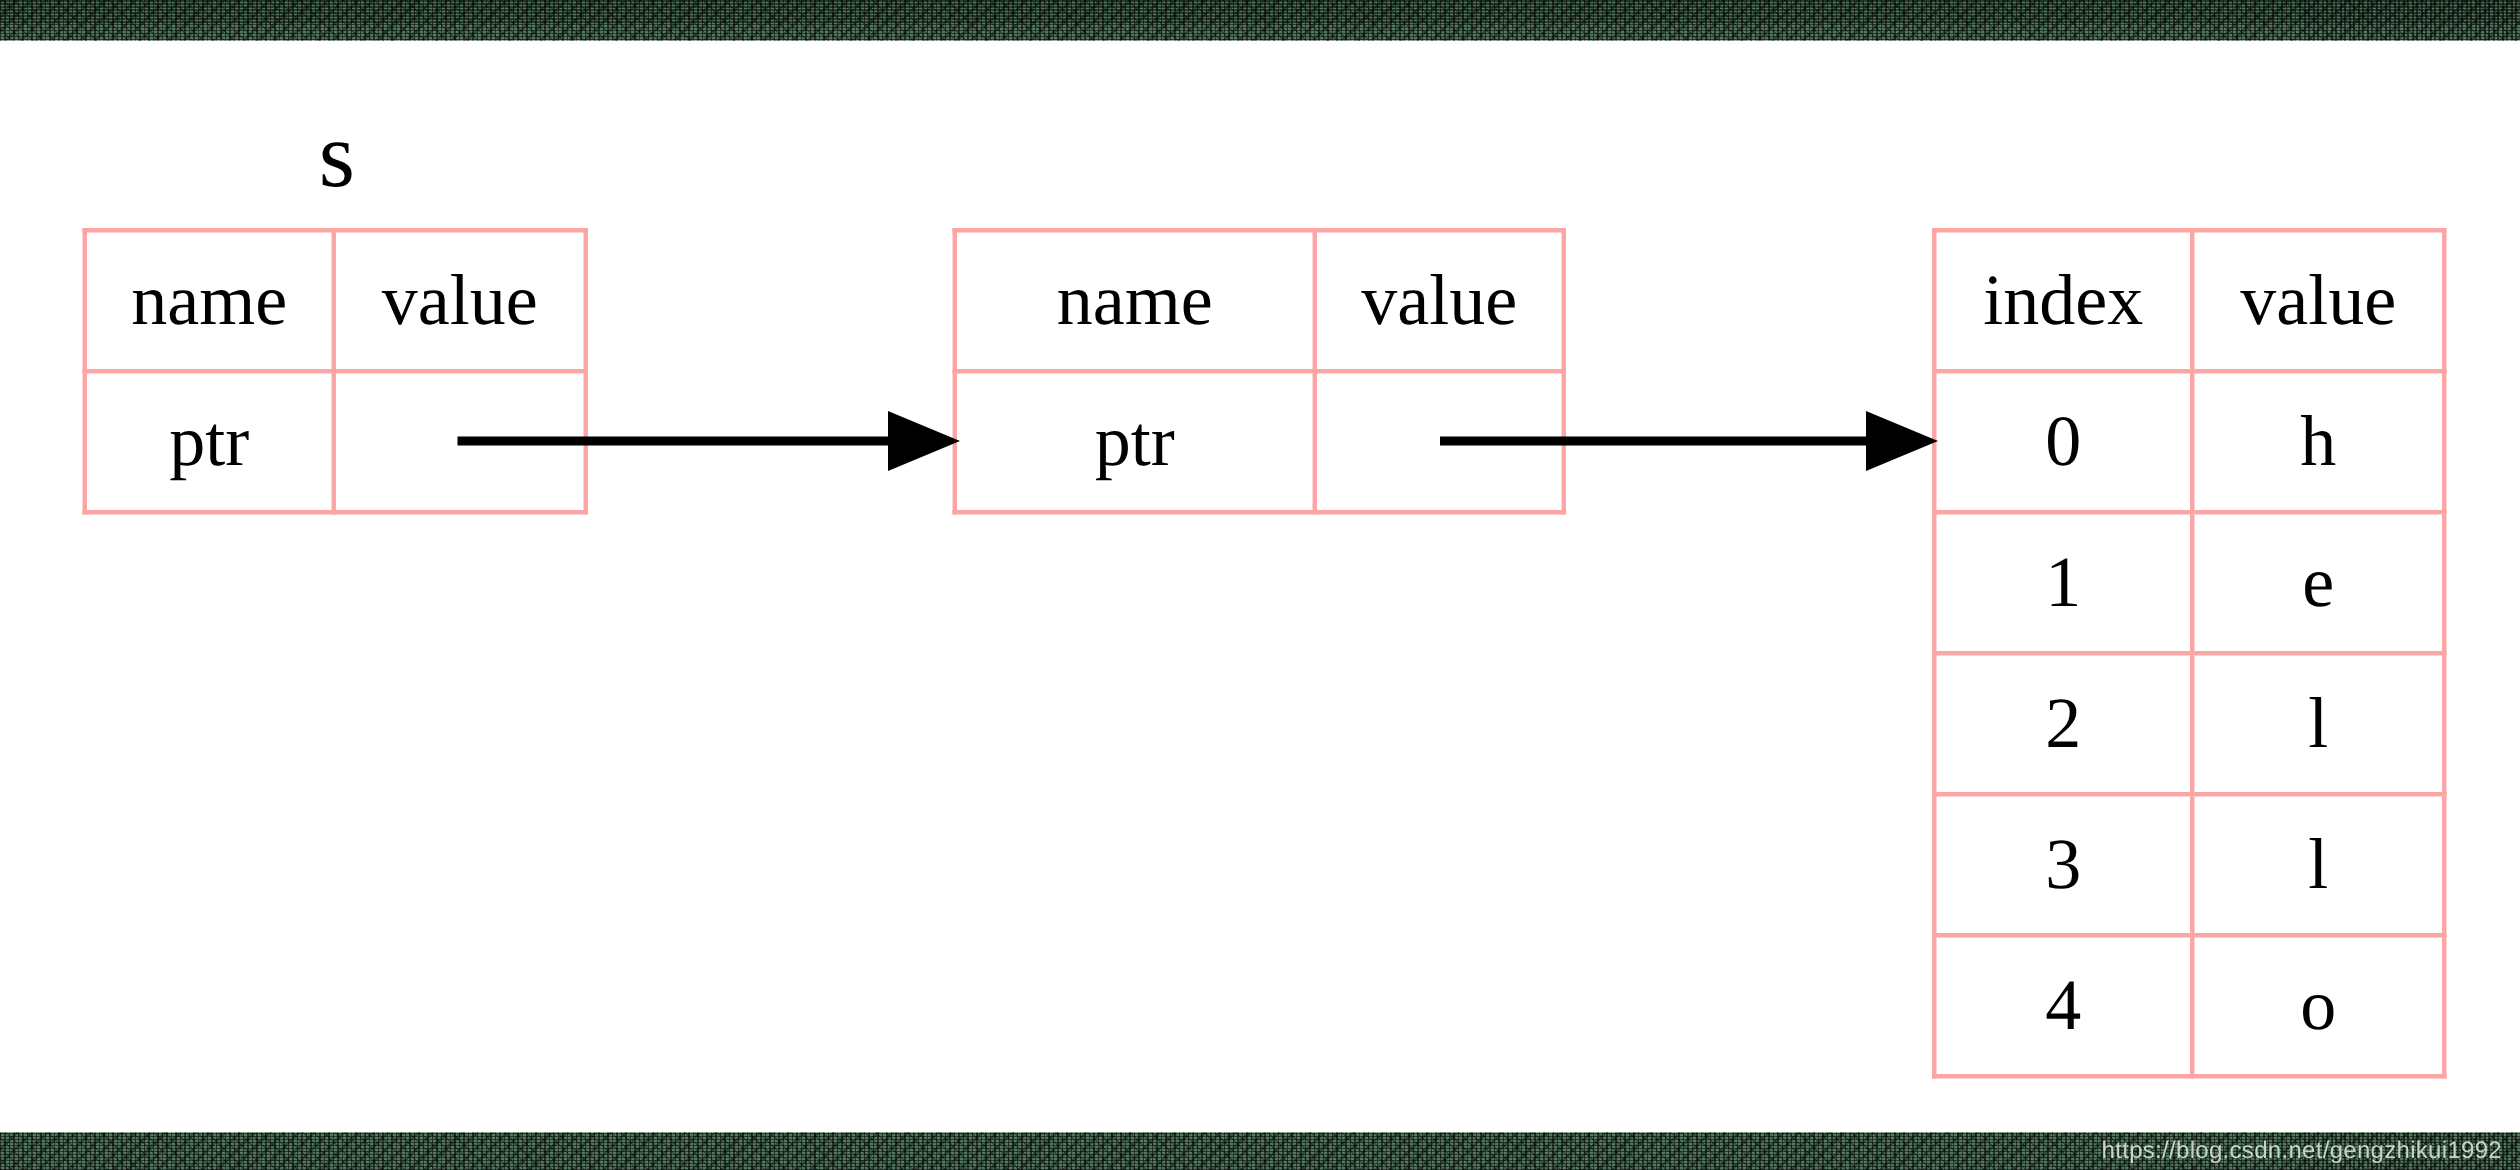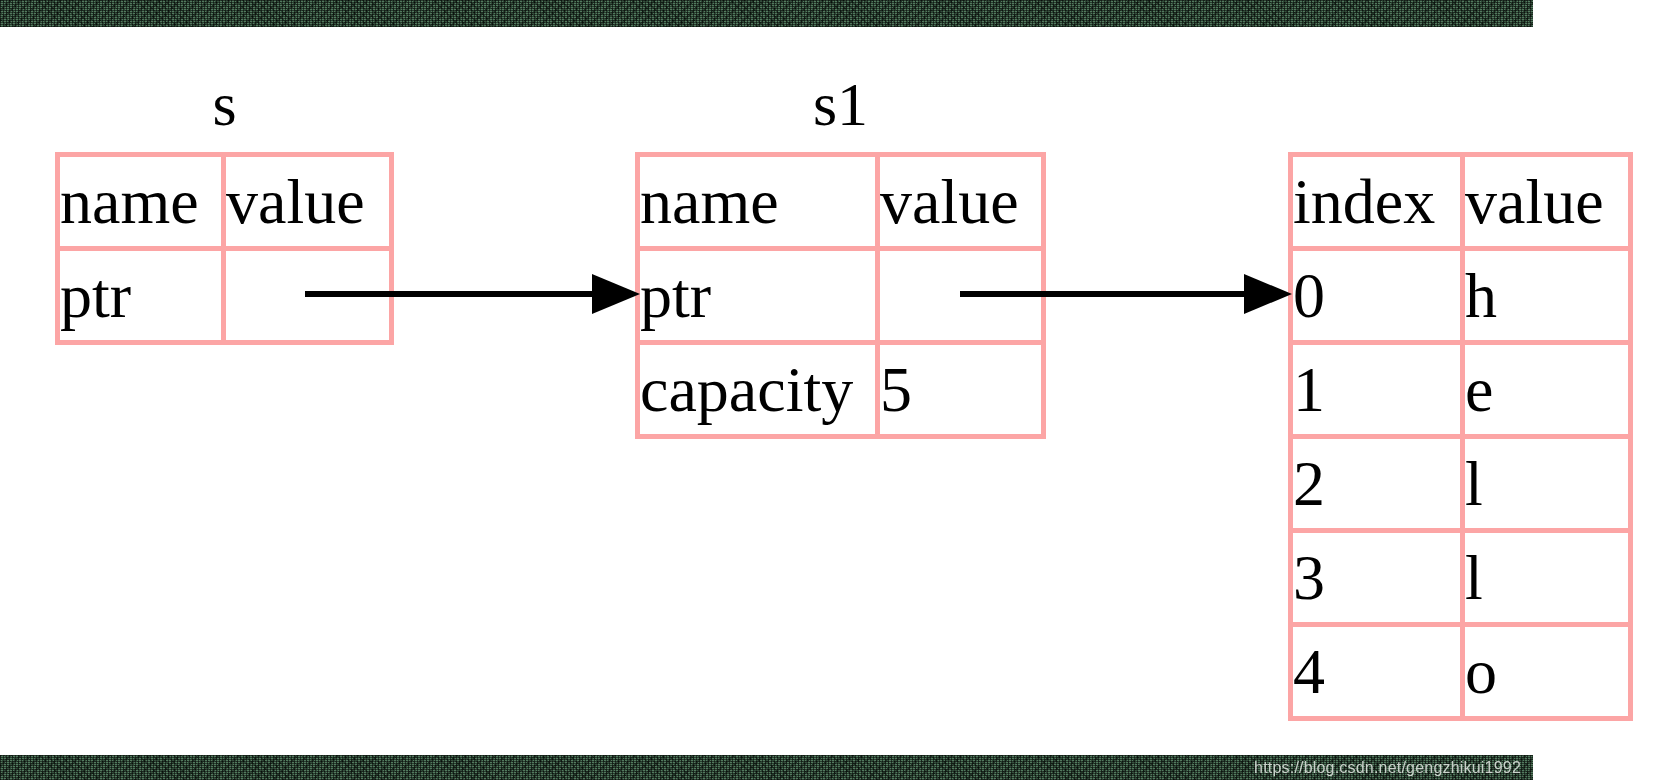--- a/index.html
+++ b/index.html
@@ -9,21 +9,21 @@
     height: 780px;
     background: #ffffff;
     overflow: hidden;
     font-family: "Liberation Serif", serif;
     color: #000;
   }
   
   .noise-bar {
     position: absolute;
     left: 0;
-    width: 1533px;
+    width: 1680px;
     background-color: #527a5e;
     background-image:
       repeating-linear-gradient(0deg,  rgba(0,0,0,0.50) 0 1px, transparent 1px 2px),
       repeating-linear-gradient(90deg, rgba(0,0,0,0.55) 0 1px, transparent 1px 3px),
       repeating-linear-gradient(45deg, rgba(10,25,15,0.45) 0 1px, transparent 1px 5px),
       repeating-linear-gradient(135deg, rgba(0,0,0,0.35) 0 2px, transparent 2px 7px);
   }
   .noise-bar.top    { top: 0;    height: 27px; }
   .noise-bar.bottom { top: 755px; height: 25px; }
   .watermark {
@@ -47,24 +47,25 @@
   }
   .title-s  { left: 55px;  width: 339px; }
   .title-s1 { left: 635px; width: 411px; }
   
   table.mem {
     position: absolute;
     border-collapse: collapse;
     table-layout: fixed;
   }
   table.mem td {
-    border: 5px solid #fca5a5;
+    border: 3px solid #fca5a5;
     padding: 0;
+    text-align: center;
     vertical-align: middle;
-    font-size: 64px;
+    font-size: 48px;
     line-height: 1;
     overflow: hidden;
   }
   table.mem tr { height: 94px; }
   .tbl-s    { left: 55px;   top: 152px; }
   .tbl-s1   { left: 635px;  top: 152px; }
   .tbl-heap { left: 1288px; top: 152px; padding-left: 36px; }
   .tbl-s    col.c0 { width: 166px; }  .tbl-s    col.c1 { width: 168px; }
   .tbl-s1   col.c0 { width: 240px; }  .tbl-s1   col.c1 { width: 166px; }
   .tbl-heap col.c0 { width: 172px; }  .tbl-heap col.c1 { width: 168px; }
@@ -77,21 +78,20 @@
   }
 </style>
 </head>
 <body>
 
 <div class="canvas">
 
   <div class="noise-bar top"></div>
 
   <div class="tbl-title title-s">s</div>
-  <div class="tbl-title title-s1">s1</div>
 
   <table class="mem tbl-s">
     <colgroup>
         <col class="c0">
         <col class="c1">
       </colgroup>
     <tbody>
         <tr>
       <td>name</td>
       <td>value</td>
@@ -109,24 +109,20 @@
         <col class="c1">
       </colgroup>
     <tbody>
         <tr>
       <td>name</td>
       <td>value</td>
     </tr>
     <tr>
       <td>ptr</td>
       <td></td>
-    </tr>
-    <tr>
-      <td>capacity</td>
-      <td>5</td>
     </tr>
   </tbody>
     </table>
 
   <table class="mem tbl-heap">
     <colgroup>
         <col class="c0">
         <col class="c1">
       </colgroup>
     <tbody>

